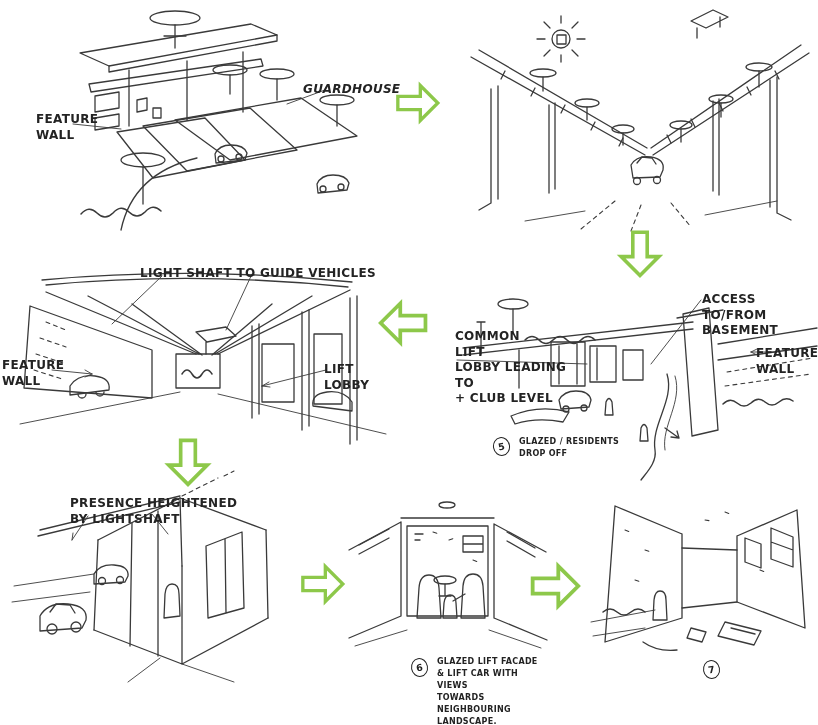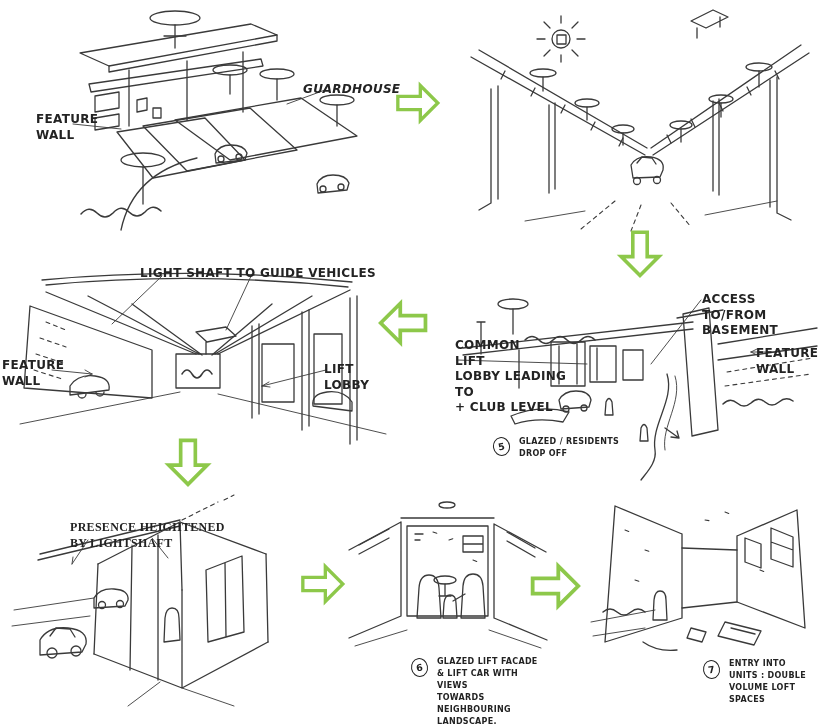--- a/index.html
+++ b/index.html
@@ -132,21 +132,21 @@
       <path d="M151 120 q3 -7 6 0 l1 13 h-8 Z M186 146 q3 -7 6 0 l1 13 h-8 Z"></path>
       <path d="M212 92 C220 118 196 142 200 168 C202 180 192 190 186 198"></path>
       <path class="thin" d="M220 94 C228 120 206 144 210 168"></path>
       <path class="thin" d="M246 18 L196 82"></path>
       <path class="thin" d="M296 70 L322 70 M296 70 l6 -3 M296 70 l6 3"></path>
       <path class="thin" d="M2 78 L132 82"></path>
       <path d="M210 146 L224 156 M224 156 l-2 -7 M224 156 l-8 -1"></path>
     </svg>
     <div class="lbl" style="left:247px; top:10px;">ACCESS TO/FROM BASEMENT</div>
     <div class="lbl" style="left:301px; top:64px;">FEATURE WALL</div>
-    <div class="lbl" style="left:0px; top:56px;">COMMON
+    <div class="lbl" style="left:0px; top:47px;">COMMON
 LIFT
 LOBBY LEADING
 TO
 + CLUB LEVEL</div>
     <div class="stepnum" style="left:38px; top:155px;">5</div>
     <div class="caption" style="left:64px; top:154px;">GLAZED / RESIDENTS
 DROP OFF</div>
   </section>
 
   <div class="arrow rot180" style="left:376px; top:293px; width:56px; height:60px;">
@@ -180,21 +180,21 @@
 WALL</div>
     <div class="lbl" style="left:324px; top:100px;">LIFT LOBBY</div>
   </section>
 
   <div class="arrow rot90" style="left:157px; top:434px; width:62px; height:55px;">
     <svg viewBox="0 0 60 60">
         <path d="M7 22 H34 V9 L55 30 L34 51 V38 H7 Z" fill="#ffffff" stroke="#8dc84a" stroke-width="4"></path>
       </svg>
   </div>
 
-  <section class="panel" style="left:10px; top:492px; width:315px; height:215px;font-family:Liberation Serif, serif;">
+  <section class="panel" style="left:10px; top:468px; width:315px; height:215px;">
     <svg class="sk" viewBox="0 0 315 215">
       <path d="M170 30 L88 72 M170 30 L256 62"></path>
       <path d="M88 72 L84 162 M256 62 L258 150 M170 30 L172 98"></path>
       <path d="M84 162 L172 196 M258 150 L172 196 M172 98 L172 196"></path>
       <path d="M122 55 L120 178 M148 43 L148 188"></path>
       <path d="M196 78 L232 64 L234 140 L198 150 Z M215 71 L216 145"></path>
       <path d="M154 150 l1 -24 q1 -10 7 -10 q7 0 7 10 l1 22 Z"></path>
       <path d="M30 62 L170 28 M28 68 L170 34"></path>
       <path class="dash" d="M172 28 L208 10 M214 8 l10 -5"></path>
       <path d="M84 106 q6 -10 20 -9 q15 1 14 11 l-3 6 l-31 2 Z"></path>
@@ -259,19 +259,15 @@
       <path d="M160 48 l16 6 v24 l-16 -6 Z"></path>
       <path class="dash" d="M60 60 l6 2 M50 90 l6 2 M120 30 l6 1 M140 22 l5 2 M175 80 l5 2 M40 40 l5 2"></path>
       <path d="M140 132 l36 9 l-7 14 l-36 -9 Z M146 138 l24 6"></path>
       <path d="M106 138 l15 4 l-4 10 l-15 -4 Z"></path>
       <path d="M58 152 q14 10 34 8"></path>
       <path d="M68 130 l1 -20 q1 -9 6 -9 q6 0 6 9 l1 20 Z"></path>
       <path class="shrub" d="M18 122 q7 -6 14 0 q7 6 14 0 q7 -6 14 0"></path>
       <path class="thin" d="M6 132 L70 120 M8 146 L60 138"></path>
     </svg>
     <div class="stepnum" style="left:118px; top:170px;">7</div>
-    <div class="caption" style="left:144px; top:168px;">ENTRY INTO
-UNITS : DOUBLE
-VOLUME LOFT
-SPACES</div>
   </section>
 
 </div>
 
 </body></html>

